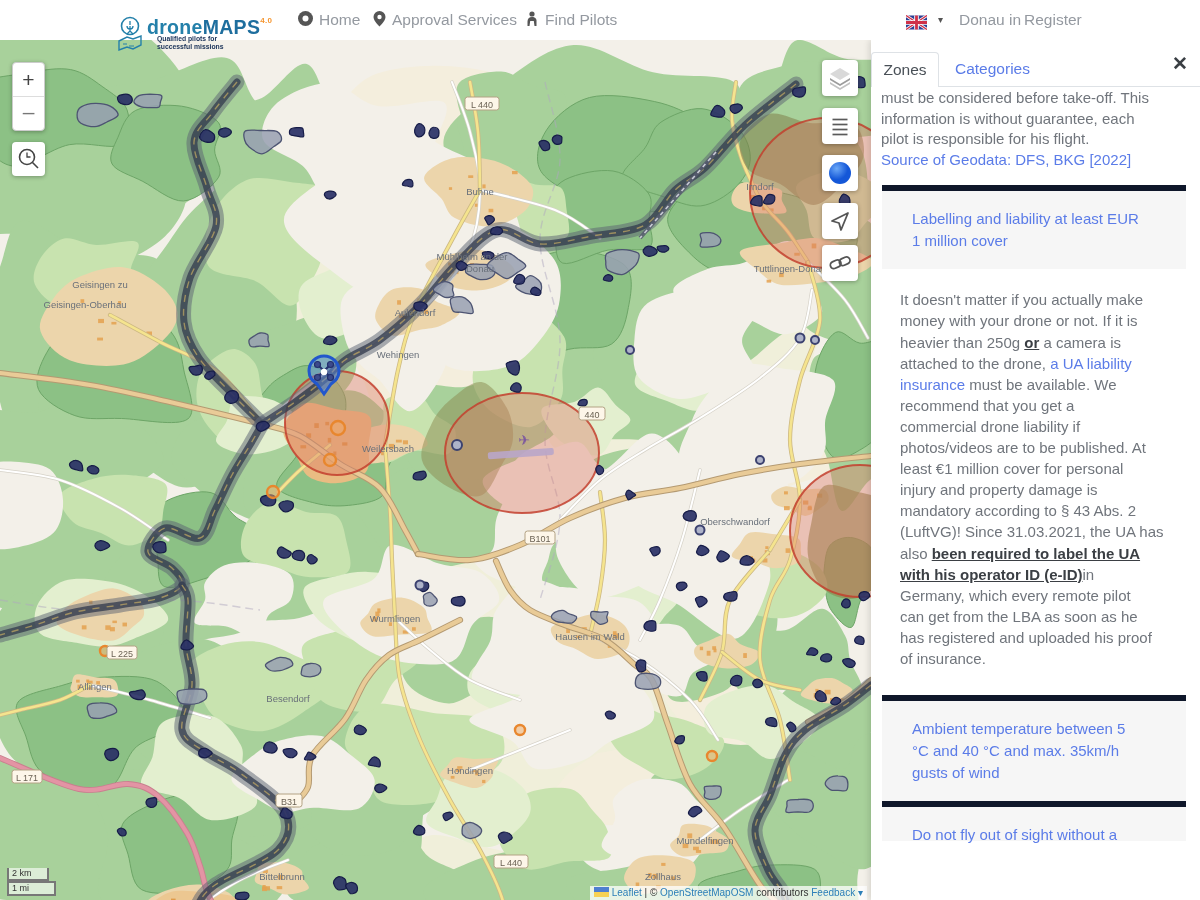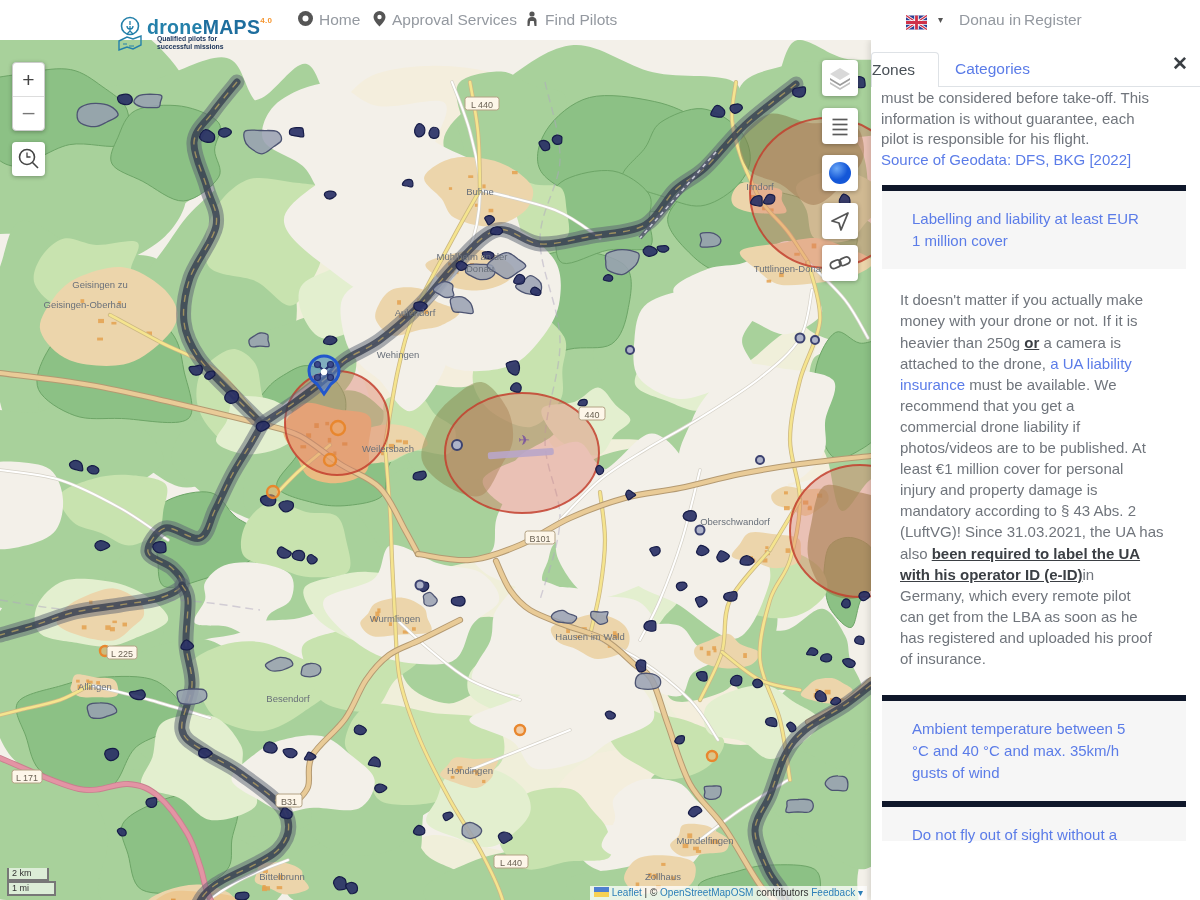--- a/index.html
+++ b/index.html
@@ -21,21 +21,21 @@
 #searchbtn { left:12px; top:102px; width:33px; height:34px; }
 .rbtn { left:822px; width:36px; height:36px; text-align:center; }
 #scale { position:absolute; left:7px; bottom:4px; font-size:9px; color:#333; }
 #scale .sb { background:rgba(255,255,255,0.6); border:2px solid #777; border-top:none; width:42px; padding:0 3px; line-height:11px; }
 #scale .sb2 { border-top:2px solid #777; border-bottom:2px solid #777; width:49px; }
 #attr { position:absolute; right:4px; bottom:0; height:14px; background:rgba(255,255,255,0.75); font-size:10px; color:#333; padding:0 4px; line-height:14px; white-space:nowrap;margin-top:12px; }
 #attr a { color:#2c7fb8; text-decoration:none; }
 #panel { position:absolute; left:871px; top:40px; width:329px; height:860px; background:#fff; z-index:20; box-shadow:-2px 0 6px rgba(0,0,0,0.12); }
 #tabs { position:relative; height:47px; }
 #tabs .bline { position:absolute; left:0; right:0; bottom:0; height:1px; background:#dee2e6; }
-#tabs .tab1 { position:absolute; left:0; top:12px; width:68px; height:35px; line-height:34px; 
+#tabs .tab1 { position:absolute; left:0; top:12px; width:68px; height:35px; line-height:34px; text-align:center;
   background:#fff; border:1px solid #dee2e6; border-bottom:none; border-top-left-radius:4px; border-top-right-radius:4px; color:#495057; font-size:15.5px; z-index:2; }
 #tabs .tab2 { position:absolute; left:84px; top:12px; height:35px; line-height:34px; color:#5b7ce8; font-size:15.5px; }
 #closex { position:absolute; right:12px; top:14px; font-size:19px; color:#3a3f44; font-weight:bold; line-height:19px; }
 #pbody { padding:1px 10px 0 10px; font-size:15px; line-height:20.6px; color:#70757c; }
 #pbody a { color:#5b7ce8; text-decoration:none; }
 .card { margin:0 14px 0 11px; background:#f6f6f6; border-top:6px solid #0f172a; padding:17px 10px 17px 30px; font-size:15px; line-height:22px; color:#5b7ce8; }
 .cardbody { margin:0 14px 0 11px; background:#fff; padding:20px 5px 26px 18px; font-size:15px; line-height:21.1px; color:#70757c; }
 .cardbody a { color:#5b7ce8; text-decoration:none; }
 .cardbody b { color:#3b3f44;text-decoration:underline; }
 </style></head>

